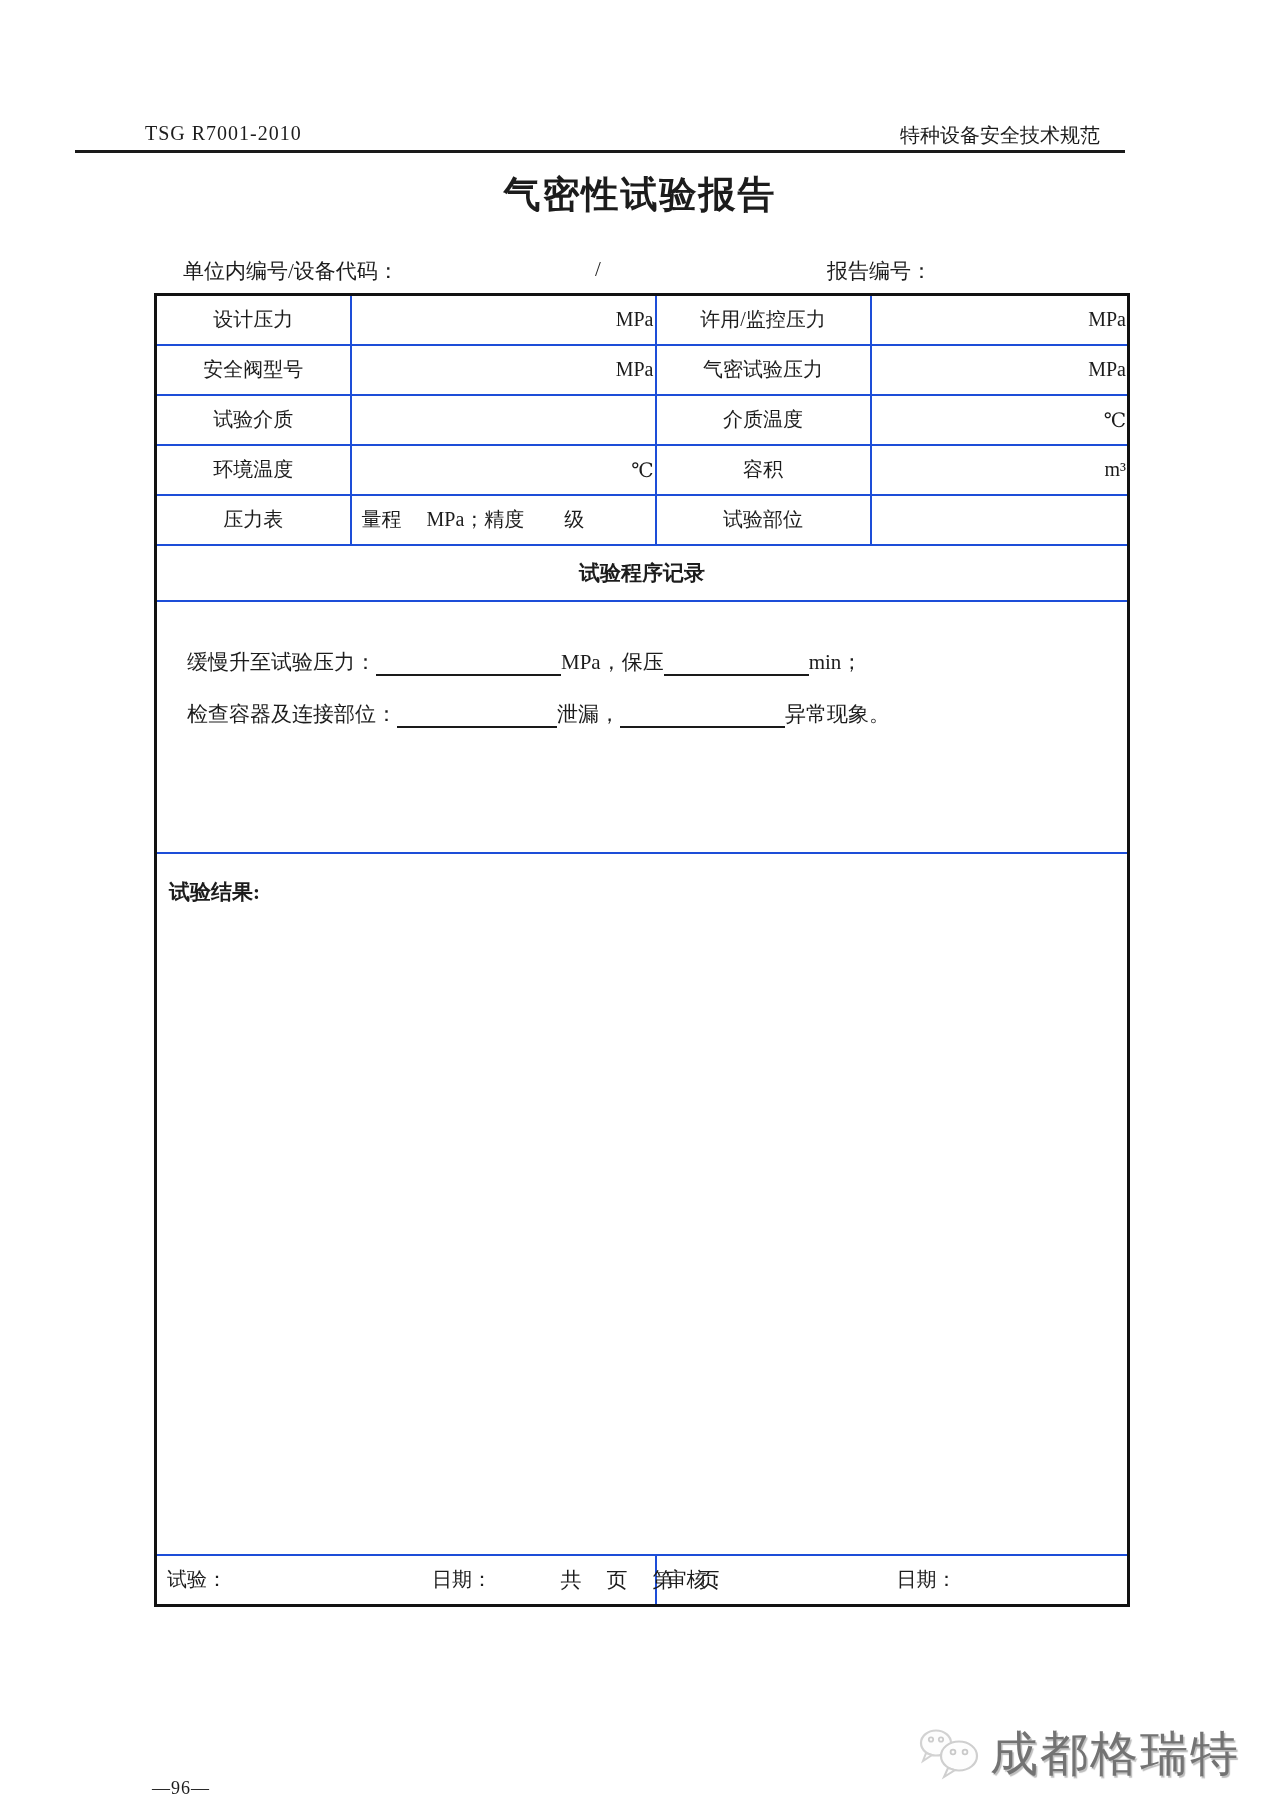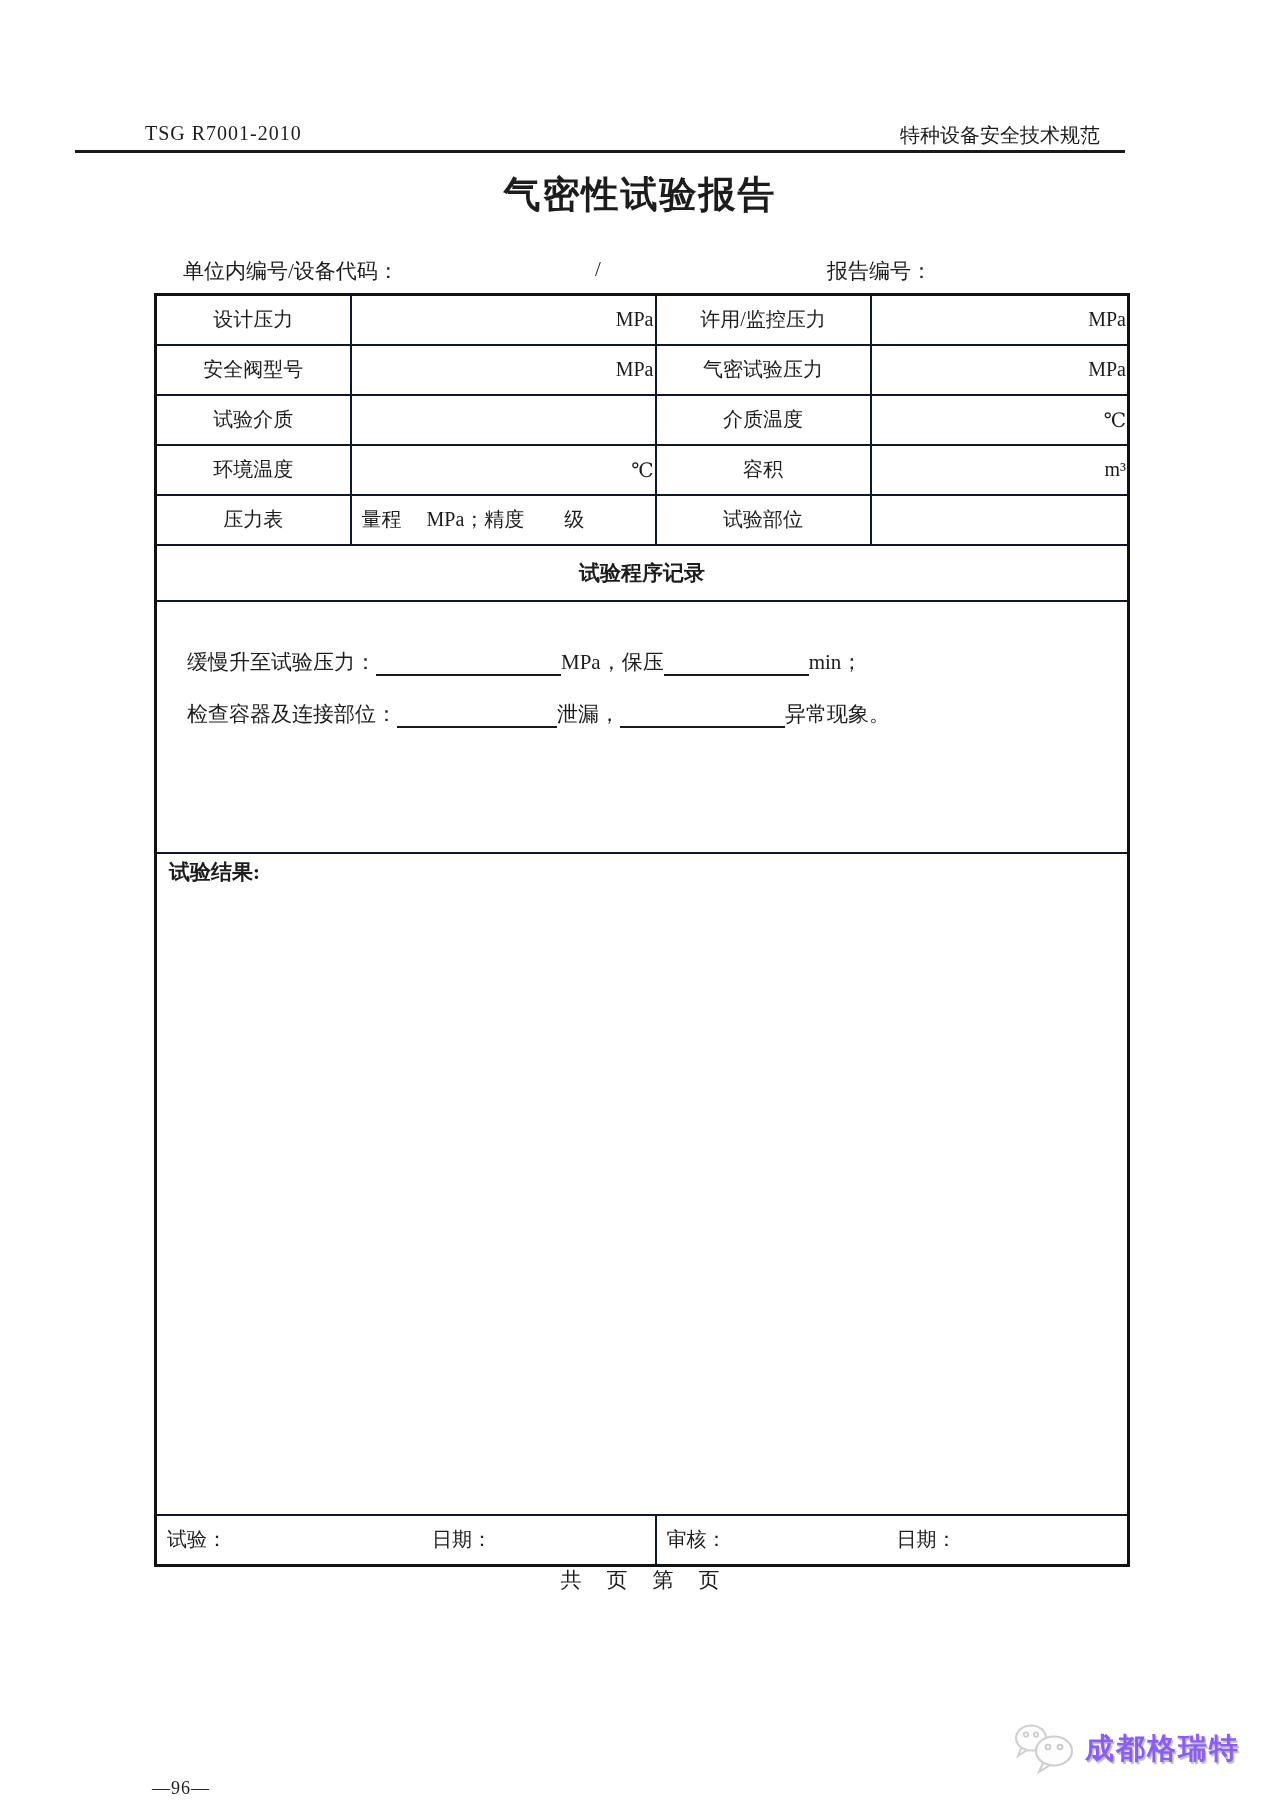--- a/index.html
+++ b/index.html
@@ -18,48 +18,48 @@
   
   .meta-line { position:absolute; left:155px; top:257px; width:972px; height:34px; font-size:21px; }
   .meta-label  { position:absolute; left:28px;  top:0; }
   .meta-slash  { position:absolute; left:440px; top:0; }
   .meta-report { position:absolute; left:672px; top:0;text-align:center; }
 
   
   .report-table { position:absolute; left:154px; top:293px; width:973px;
                   border-collapse:collapse; table-layout:fixed; font-size:20px;
                   border:3px solid #111111; }
-  .report-table td { border:2px solid #0f172a; }
+  .report-table td { border:2px solid #1d4ed8; }
   .report-table tr.r { height:50px; }
   .lbl   { text-align:center; }
   .unit  { text-align:right; }
   .gauge { text-align:left; padding-left:10px; white-space:pre; }
 
   .proc-header { height:52px; text-align:center; font-weight:bold; font-size:21px; }
   .proc-body   { height:204px; vertical-align:top; padding:46px 0 0 30px; font-size:21px; }
   .proc-line   { margin:0; }
   .proc-line + .proc-line { margin-top:24px; }
   .blank { display:inline-block; border-bottom:2px solid #1a1a1a; height:20px; vertical-align:bottom; }
   .w185 { width:185px; } .w145 { width:145px; } .w160 { width:160px; } .w165 { width:165px; }
 
-  .result-cell  { height:652px; vertical-align:top; padding:4px 12px; }
+  .result-cell  { height:652px; vertical-align:top; padding:24px 12px; }
   .result-label { font-weight:bold; font-size:21px; }
 
   .sign-row td { height:46px; padding-left:10px; }
   .sign-date-1 { margin-left:200px; }
   .sign-date-2 { margin-left:165px; }
 
   
   .page-total { position:absolute; left:155px; top:1566px; width:972px; text-align:center;
                 font-size:21px; white-space:pre; letter-spacing:2px; }
   .page-num   { position:absolute; left:152px; top:1744px; font-size:18px; letter-spacing:1px;margin-top:34px; }
 
   
   .watermark { position:absolute; right:40px; top:1722px; display:flex; align-items:center; gap:8px; }
-  .wm-text { font-size:29px; font-weight:bold; letter-spacing:2px; color:#8b5cf6;
+  .wm-text { font-size:48px; font-weight:normal; letter-spacing:2px; color:#737373;
              text-shadow:1.5px 1.5px 1px #bdbdbd, -1px -1px 0 #ffffff; white-space:nowrap; }
   .wm-icon { display:block; }
 </style>
 </head>
 <body>
 
 <div class="page">
 
   <span class="doc-header-left">TSG R7001-2010</span>
   <span class="doc-header-right">特种设备安全技术规范</span>

